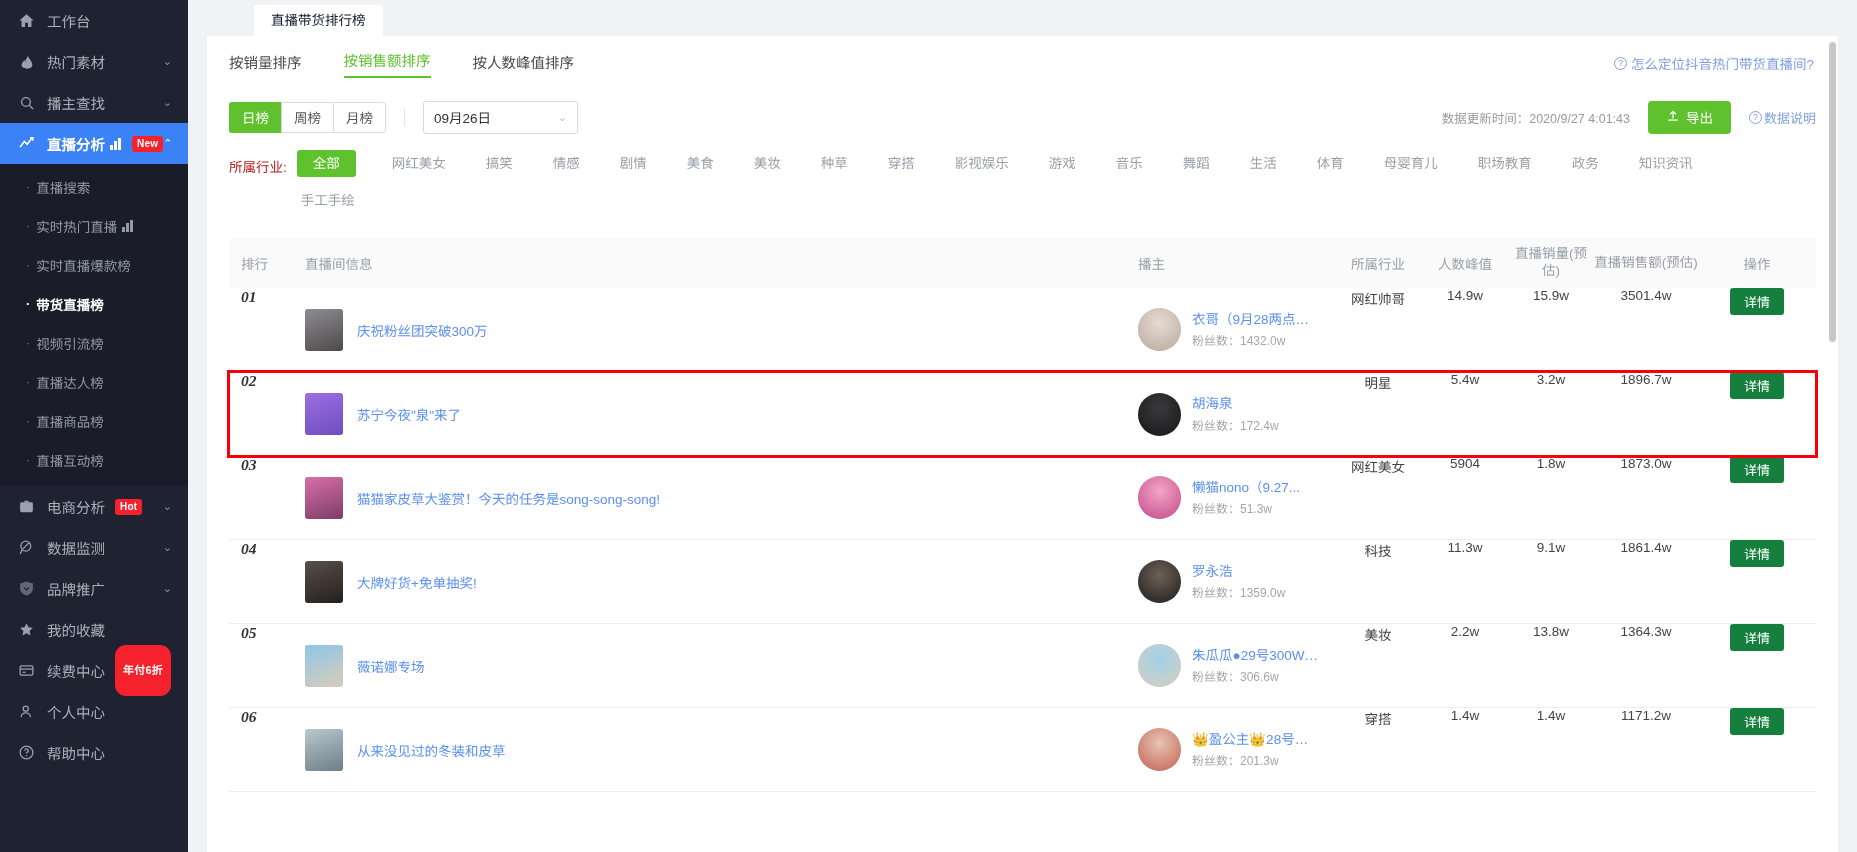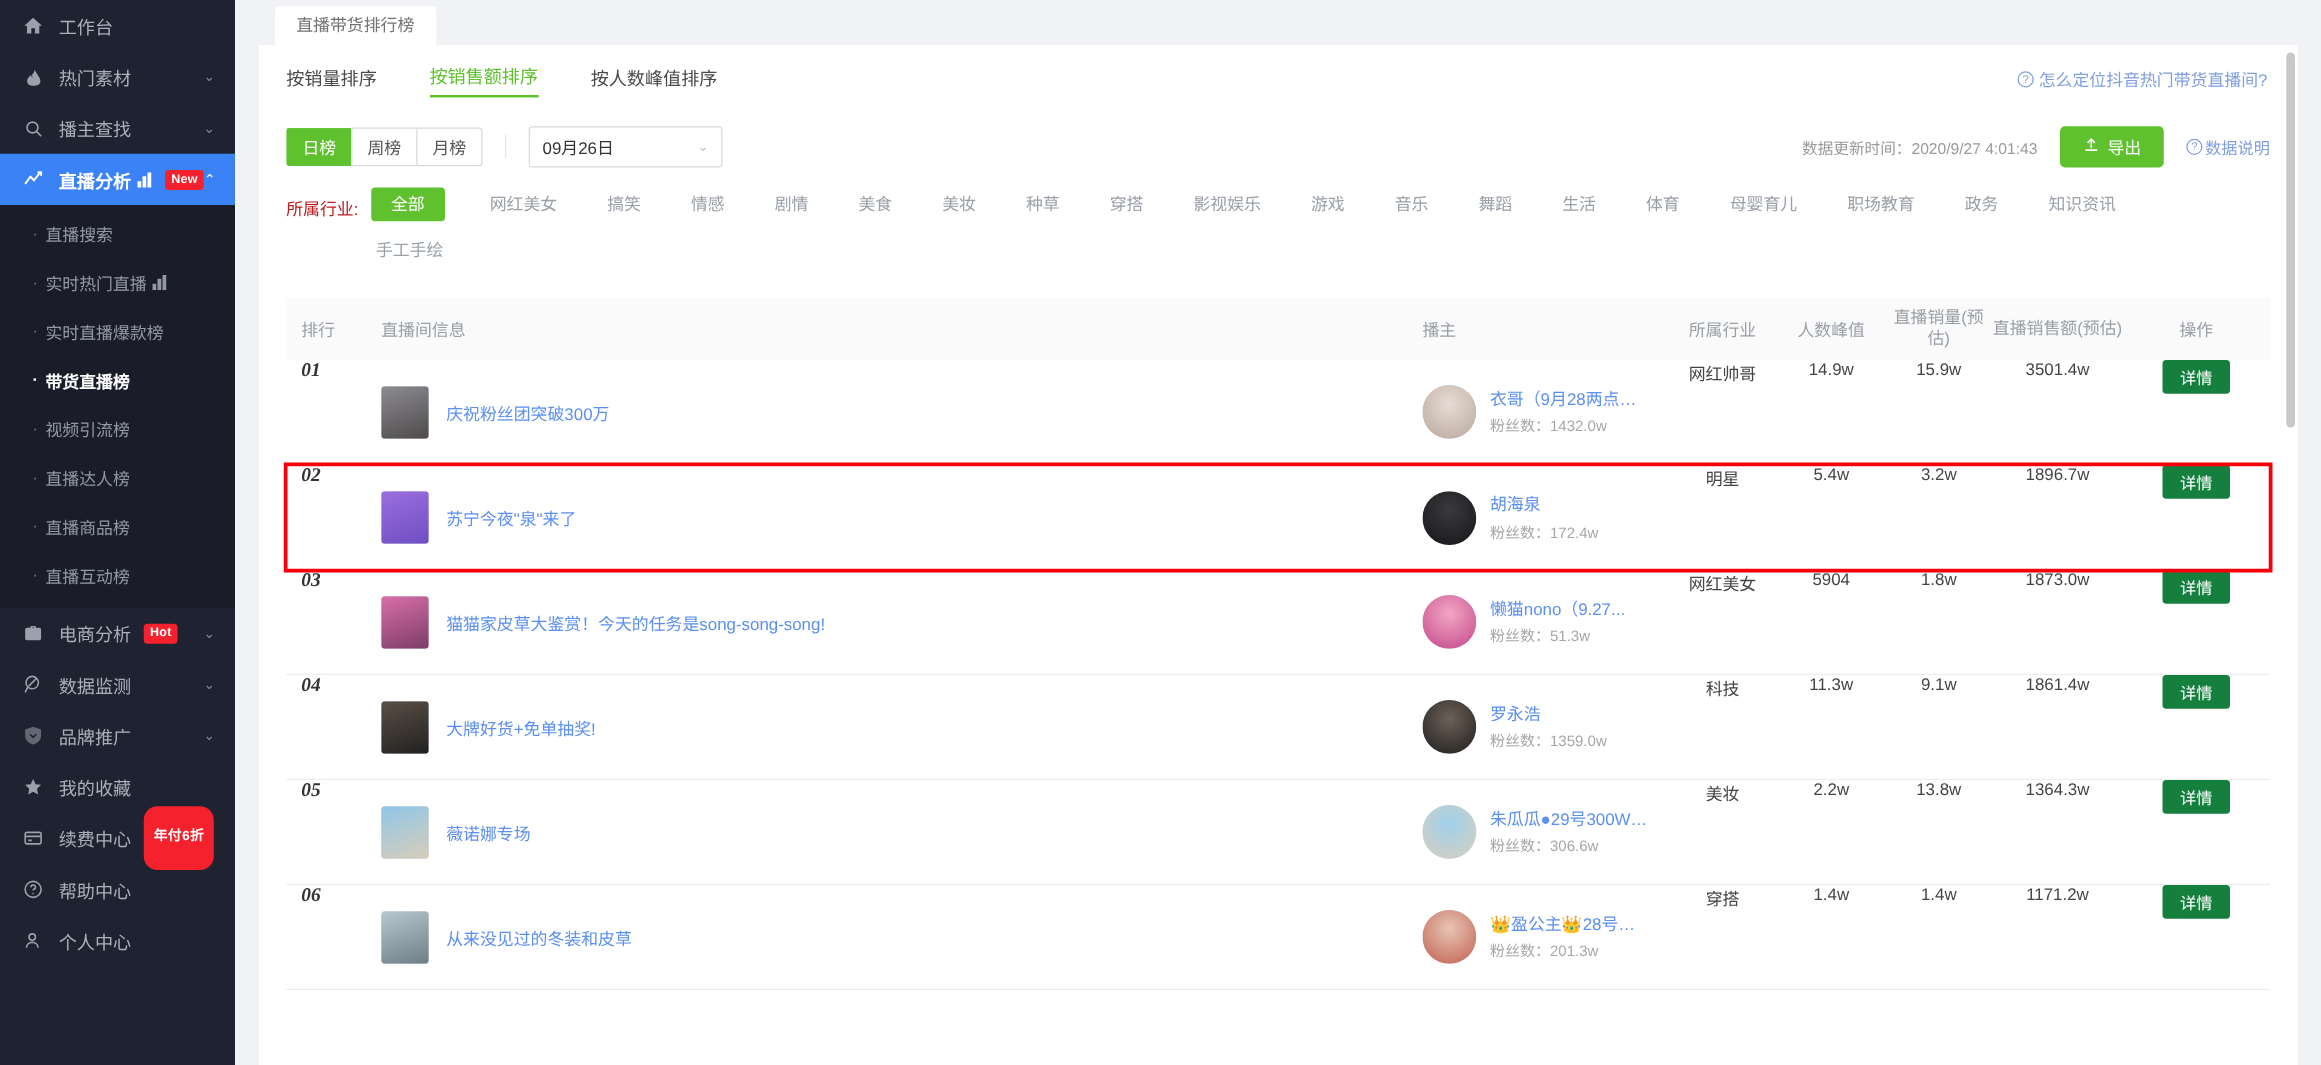--- a/index.html
+++ b/index.html
@@ -43,32 +43,32 @@
   .sub-item .dot { margin-right: 6px; color: #717783; font-size: 13px; }
   .sub-item.selected { color: #ffffff; font-weight: 700; }
   .sub-item.selected .dot { color: #ffffff; }
   .badge {
     display: inline-block; margin-left: 10px;
     background: #f5222d; color: #fff;
     font-size: 10px; line-height: 1;
     padding: 3px 5px 3px 5px; border-radius: 3px;
     font-weight: 700; letter-spacing: .2px;
   }
-  .badge.pill { border-radius: 11px; padding: 20px 8px; font-size: 11px; font-family: Liberation Mono, monospace; }
+  .badge.pill { border-radius: 11px; padding: 20px 8px; font-size: 11px; }
   .mini-chart { margin-left: 5px; display: inline-flex; align-items: flex-end; height: 12px; }
   .mini-chart i { display: block; width: 2.5px; background: currentColor; margin-right: 1.5px; }
 
   
   .main { flex: 1; height: 852px; background: #f0f2f5; position: relative; overflow: hidden; }
 
   .tabbar { height: 36px; padding-left: 32px; display: flex; align-items: flex-end; }
   .doc-tab {
-    background: #fff; color: #737373; font-size: 13.5px;
+    background: #fff; color: #0f172a; font-size: 13.5px;
     height: 31px; line-height: 31px; padding: 0 17px;
-    border-radius: 3px 3px 0 0; white-space: nowrap;
+    border-radius: 3px 3px 0 0; white-space: nowrap; margin-left: 34px;
   }
 
   .panel {
     position: absolute; left: 19px; right: 19px; top: 36px; bottom: 0;
     background: #fff;
   }
 
   .subtabs { display: flex; align-items: center; height: 54px; padding: 0 22px; position: relative; }
   .subtab {
     font-size: 14.5px; color: #4a4a4a; margin-right: 42px;
@@ -317,36 +317,36 @@
             <path d="M6.5 14.5h4"></path>
           </svg>
       </span>
       <span class="label">续费中心</span>
       <span class="badge pill">年付6折</span>
     </div>
 
     <div class="nav-item">
       <span class="ico">
         <svg width="17" height="17" viewBox="0 0 24 24" fill="none" stroke="currentColor" stroke-width="1.8">
+            <circle cx="11" cy="8" r="3.6"></circle>
+            <path d="M4.5 20c0-3.6 3-6 6.5-6s6.5 2.4 6.5 6"></path>
+          </svg>
+      </span>
+      <span class="label">个人中心</span>
+    </div>
+
+    <div class="nav-item">
+      <span class="ico">
+        <svg width="17" height="17" viewBox="0 0 24 24" fill="none" stroke="currentColor" stroke-width="1.8">
             <circle cx="12" cy="12" r="9"></circle>
             <path d="M9.6 9.5a2.5 2.5 0 1 1 3.3 2.4c-.6.3-.9.8-.9 1.5"></path>
             <circle cx="12" cy="16.6" r=".9" fill="currentColor" stroke="none"></circle>
           </svg>
       </span>
       <span class="label">帮助中心</span>
-    </div>
-
-    <div class="nav-item">
-      <span class="ico">
-        <svg width="17" height="17" viewBox="0 0 24 24" fill="none" stroke="currentColor" stroke-width="1.8">
-            <circle cx="11" cy="8" r="3.6"></circle>
-            <path d="M4.5 20c0-3.6 3-6 6.5-6s6.5 2.4 6.5 6"></path>
-          </svg>
-      </span>
-      <span class="label">个人中心</span>
     </div>
   </aside>
 
   <main class="main">
 
     <div class="tabbar">
       <div class="doc-tab">直播带货排行榜</div>
     </div>
 
     <section class="panel">

